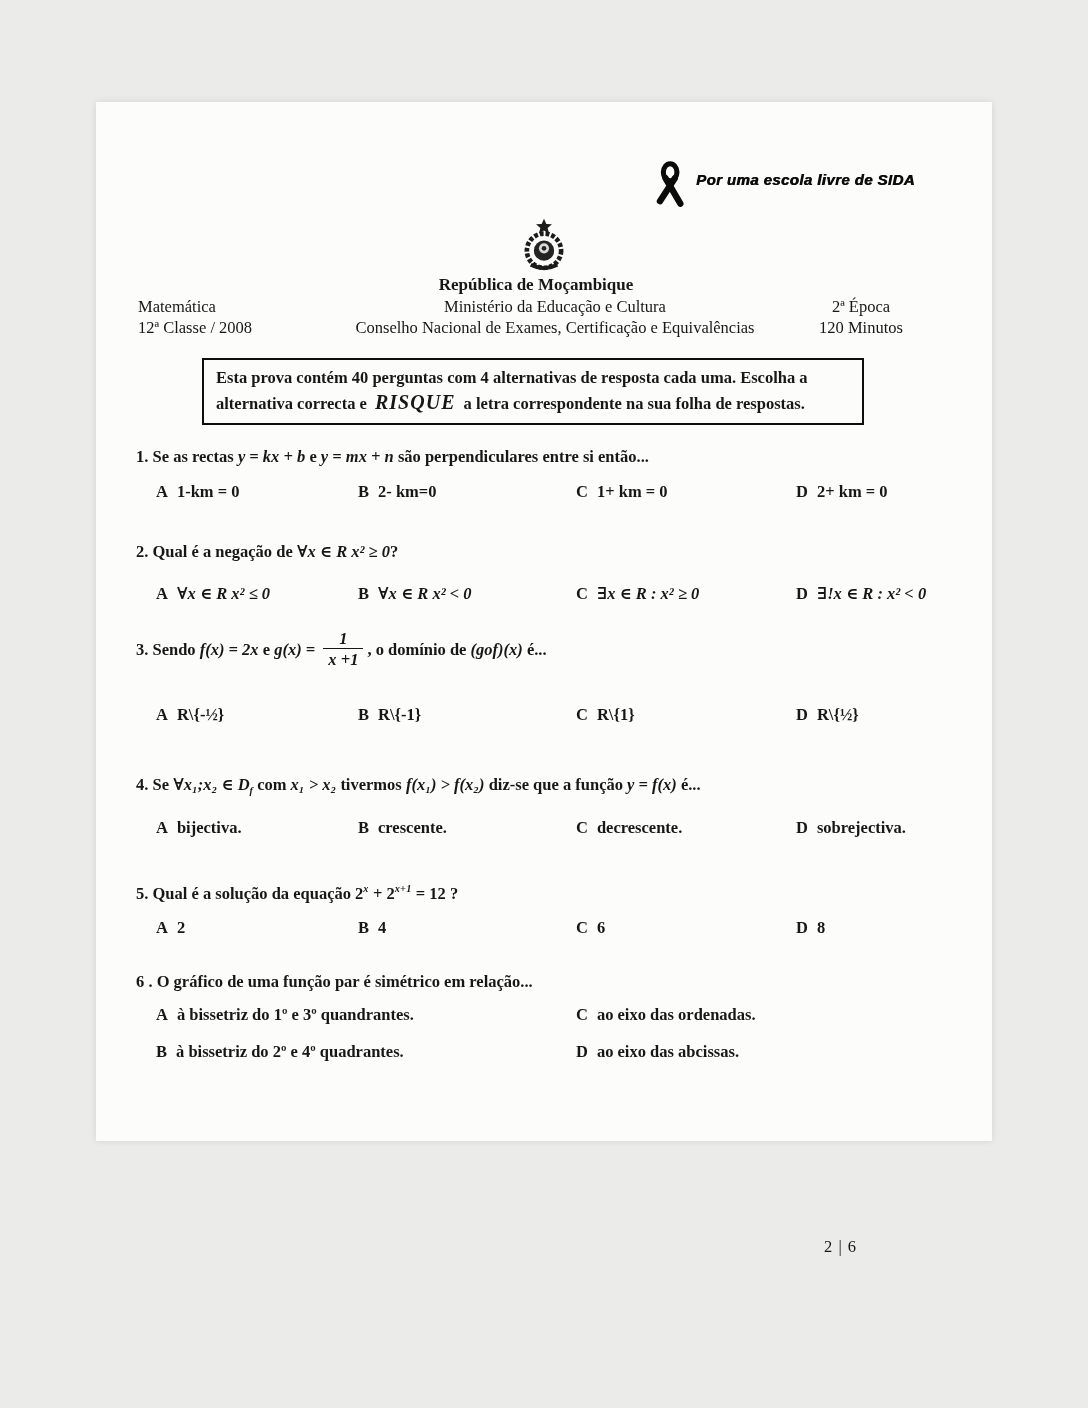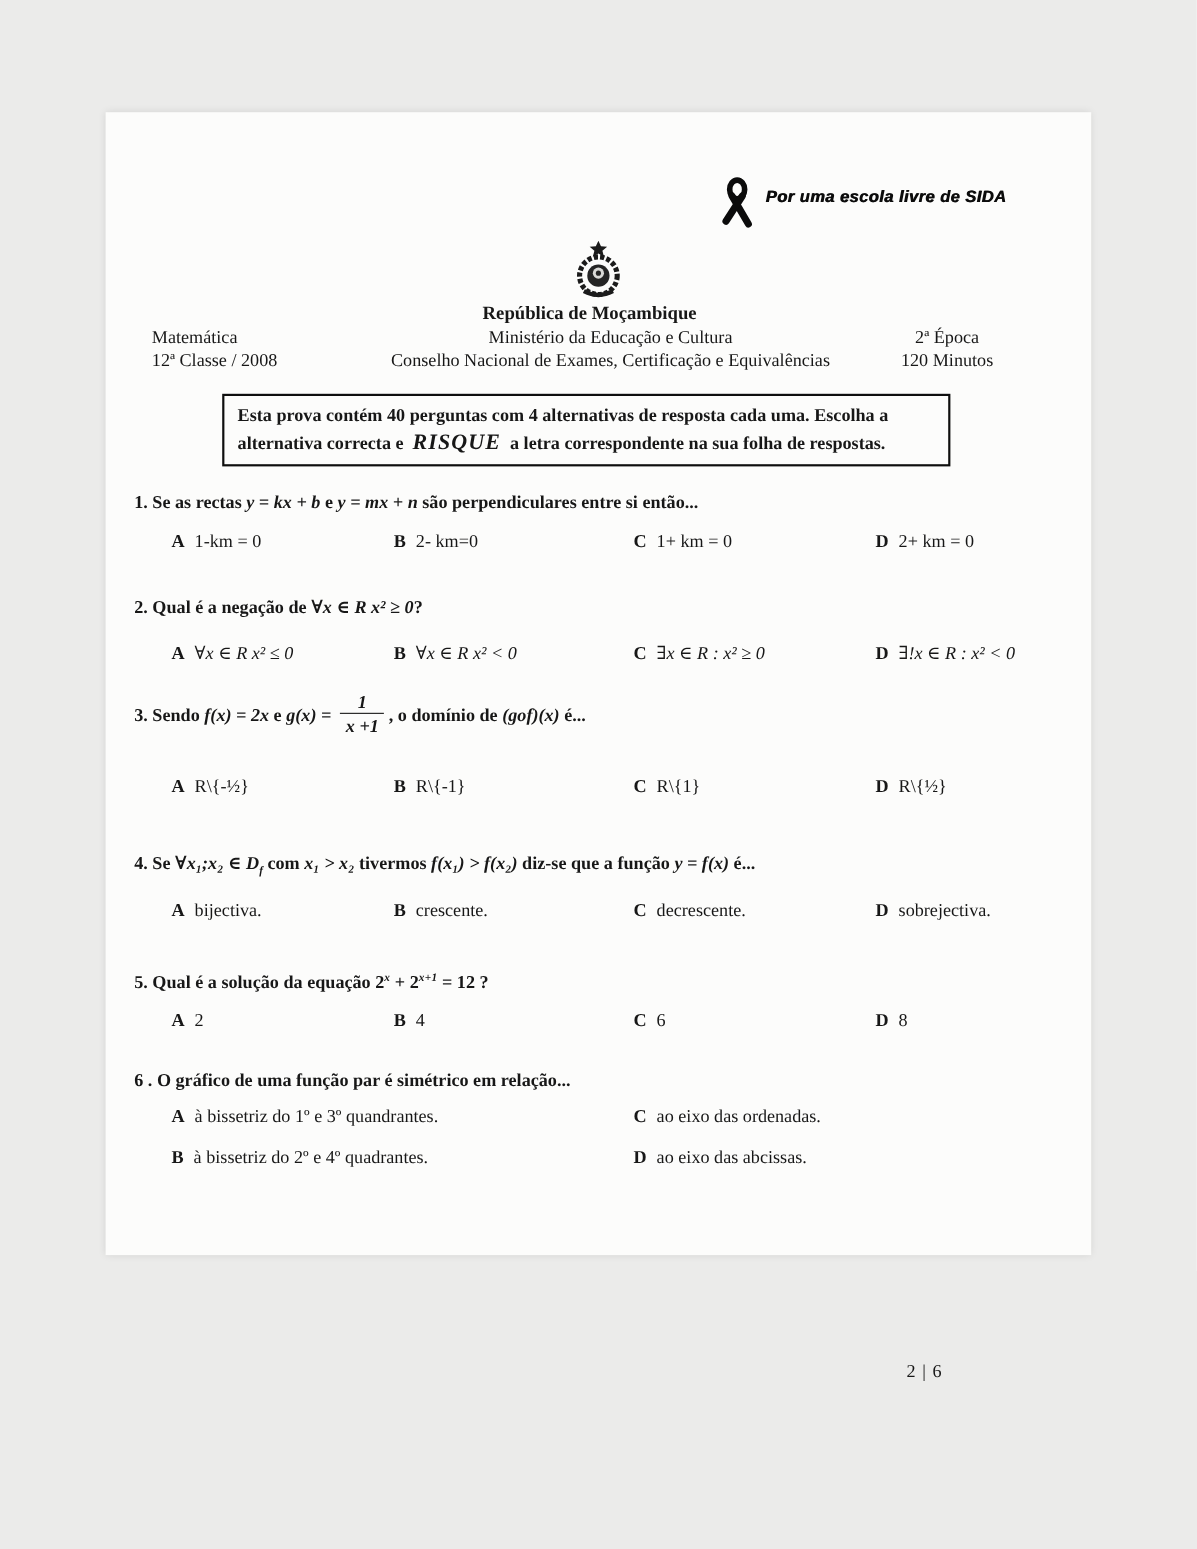--- a/index.html
+++ b/index.html
@@ -37,23 +37,23 @@
   .instr{
     position:absolute;left:106px;top:256px;width:646px;
     border:2px solid #0e0e0e;
     padding:5px 0 7px 12px;
     font-weight:bold;font-size:16.5px;line-height:25px;
   }
   .risque{
     font-style:italic;font-size:20px;letter-spacing:1px;padding:0 4px;
   }
   
-  .q{position:absolute;left:26px;right:24px;font-weight:bold;font-size:16.5px;}
+  .q{position:absolute;left:40px;right:24px;font-weight:bold;font-size:16.5px;}
   .mi{font-style:italic;}
-  .opts{position:absolute;left:0;right:0;height:26px;font-size:16.5px;}
+  .opts{position:absolute;left:0;right:0;height:26px;font-size:16.5px;font-weight:bold;}
   .opt{position:absolute;white-space:nowrap;}
   .opt b{margin-right:9px;}
   .colA{left:60px;} .colB{left:262px;} .colC{left:480px;} .colD{left:700px;}
   .q1{top:345px;} .o1{top:380px;}
   .q2{top:440px;} .o2{top:482px;}
   .q3{top:530px;} .o3{top:603px;}
   .q4{top:673px;} .o4{top:716px;}
   .q5{top:781px;} .o5{top:816px;}
   .q6{top:870px;}
   .o6{top:903px;height:80px;}

